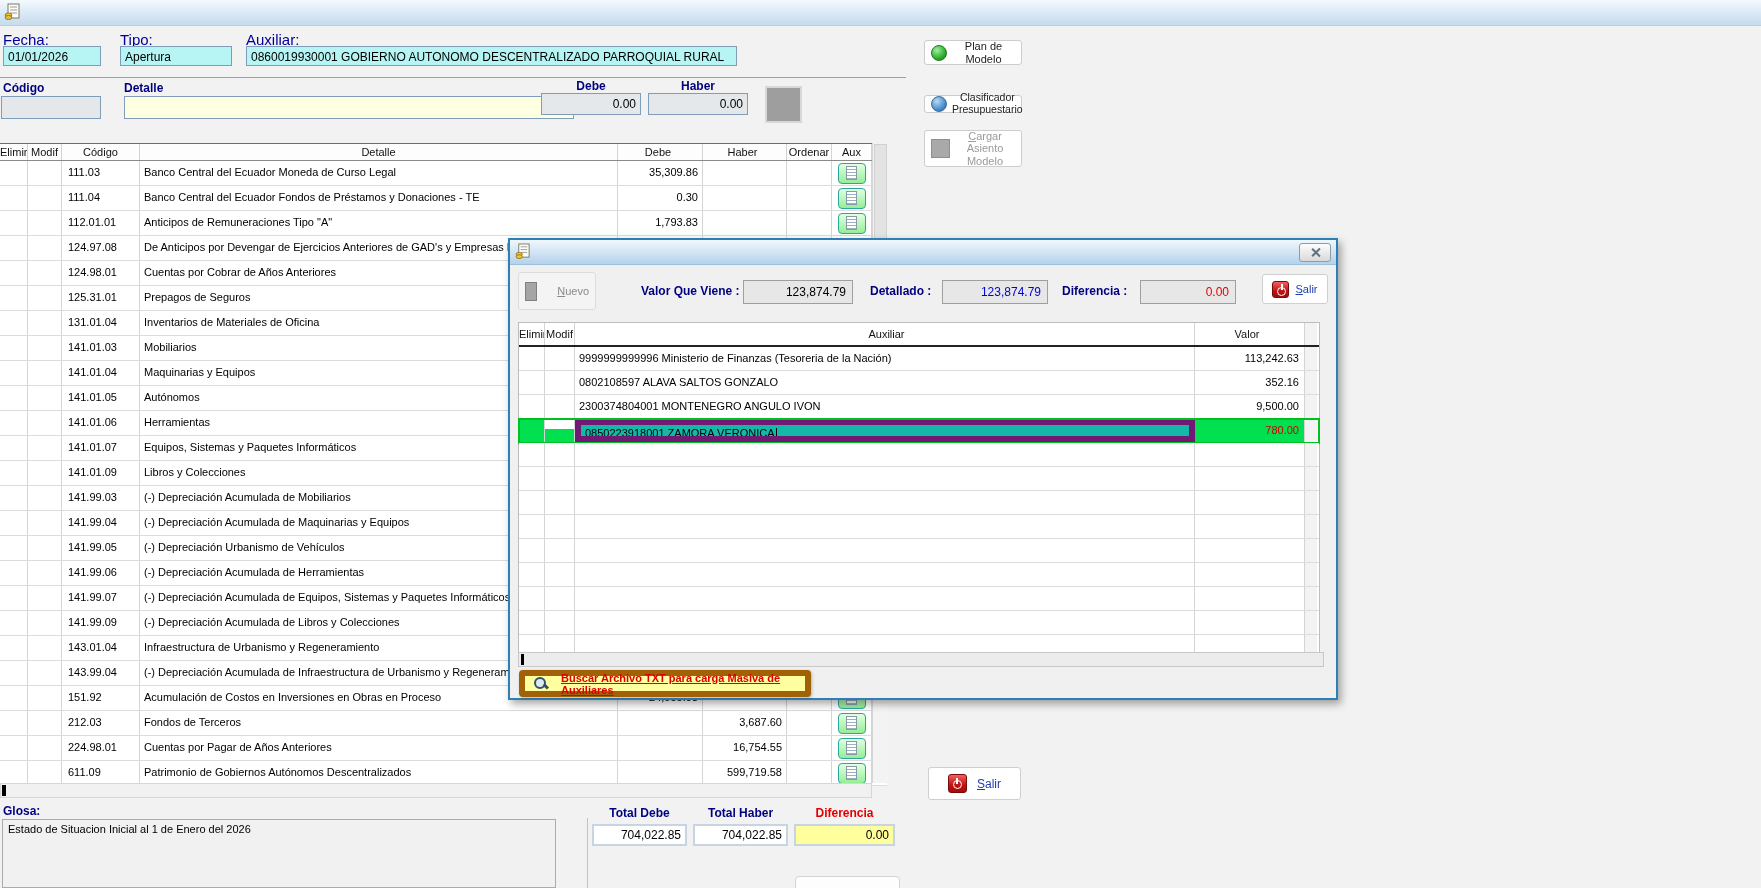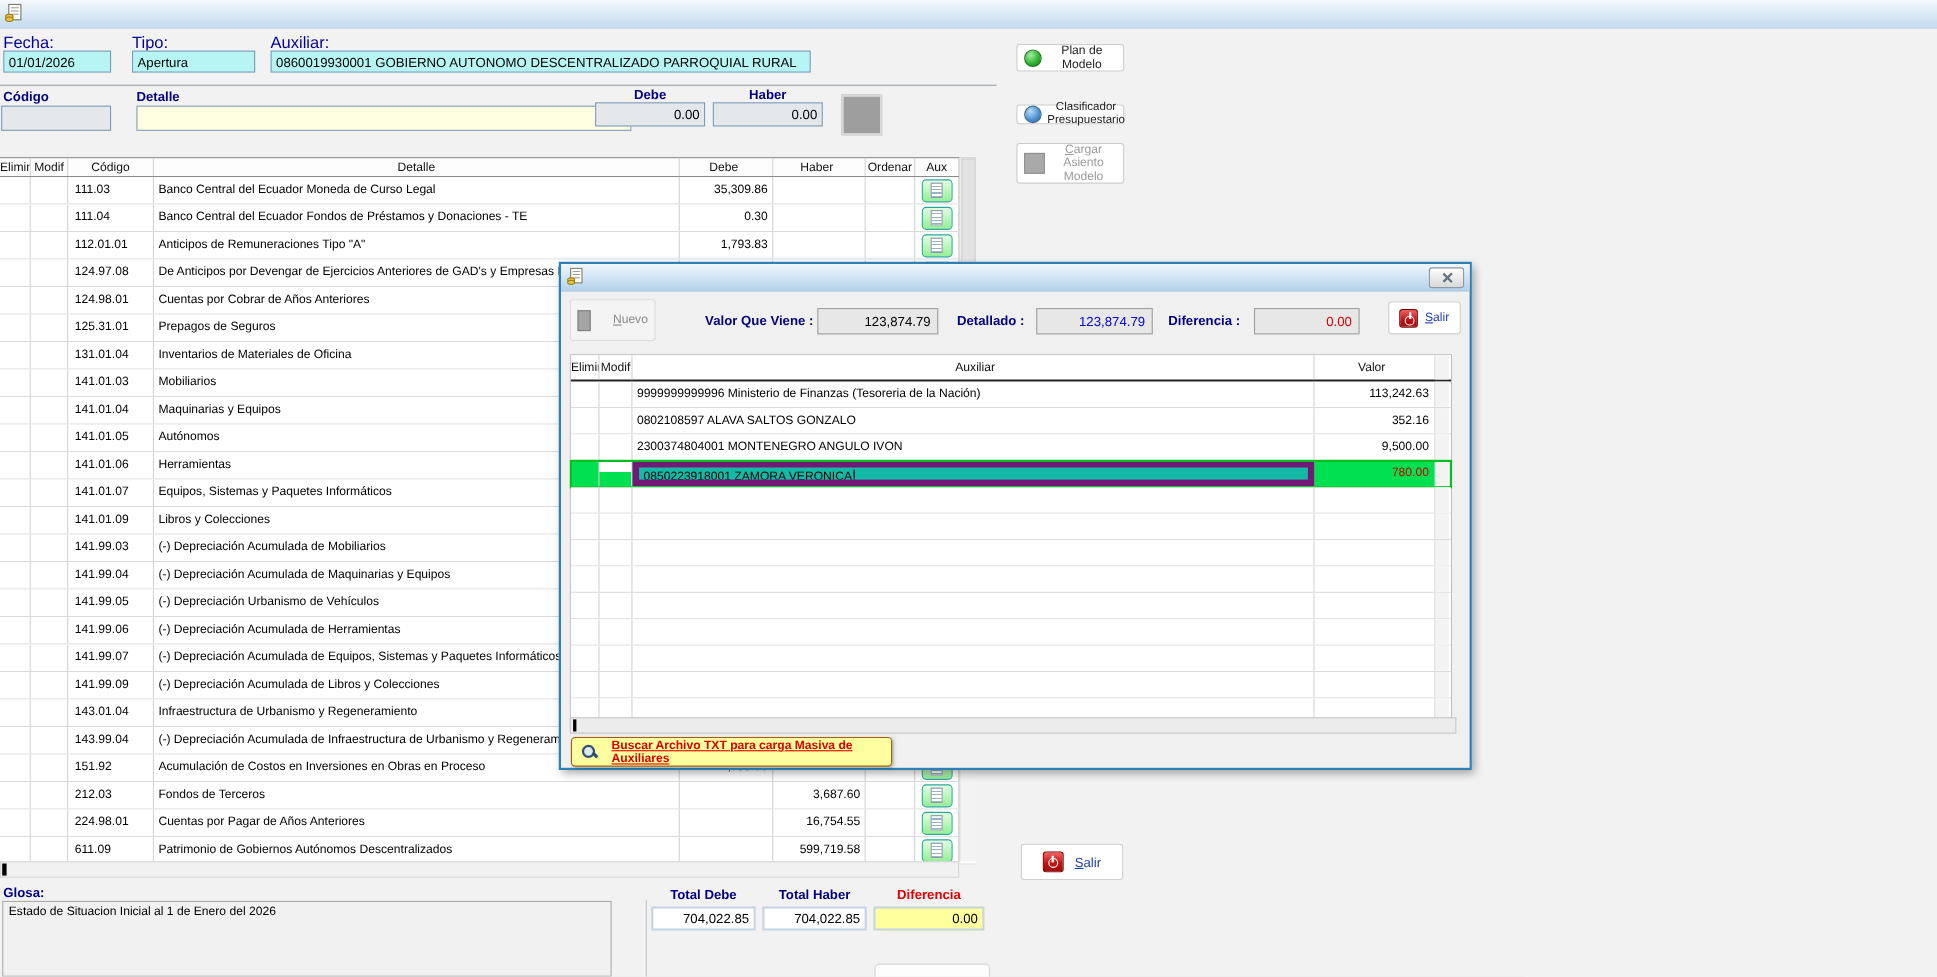--- a/index.html
+++ b/index.html
@@ -107,21 +107,21 @@
   .mc-valor{width:110px;text-align:right;padding-right:5px;}
   .mc-scroll{width:12px;border-right:none;background:#f3f3f3;}
   .m-row.active{outline:2px solid #00c020;outline-offset:-1px;}
   .m-row.active .mc-elimin{background:#00e050;}
   .m-row.active .mc-modif{background:linear-gradient(to bottom,#ffffff 45%,#00e050 45%);}
   .m-row.active .mc-aux{border:6px solid #701a75;line-height:17px;background:#14b8a6;}
   .m-row.active .mc-valor{background:#00e050;color:#cc0000;}
   .tcursor{display:inline-block;width:1.6px;height:12px;background:#000;vertical-align:middle;margin-left:1px;}
   .m-strip{position:absolute;left:8px;top:412px;width:806px;height:15px;background:#ececec;border:1px solid #c8c8c8;box-sizing:border-box;}
   .buscar-btn{position:absolute;left:9px;top:430px;width:292px;height:27px;background:#ffffa0;
-    border:1px solid #a16207;border-radius:4px;box-shadow:1px 1px 3px rgba(0,0,0,.25);
+    border:6px solid #a16207;border-radius:4px;box-shadow:1px 1px 3px rgba(0,0,0,.25);
     display:flex;align-items:center;gap:12px;padding:0 8px;box-sizing:border-box;cursor:pointer;}
   .buscar-btn .cap{font-size:11px;font-weight:bold;color:#dd0000;text-decoration:underline;}
   .mag{position:relative;width:16px;height:16px;flex:0 0 auto;}
   .mag::before{content:"";position:absolute;left:1px;top:1px;width:8px;height:8px;border:2px solid #30506e;border-radius:50%;background:#dfe9f2;}
   .mag::after{content:"";position:absolute;left:10px;top:9px;width:6px;height:2.6px;background:#30506e;transform:rotate(45deg);}
   u{text-decoration:underline;}
 </style>
 </head>
 <body>
 

